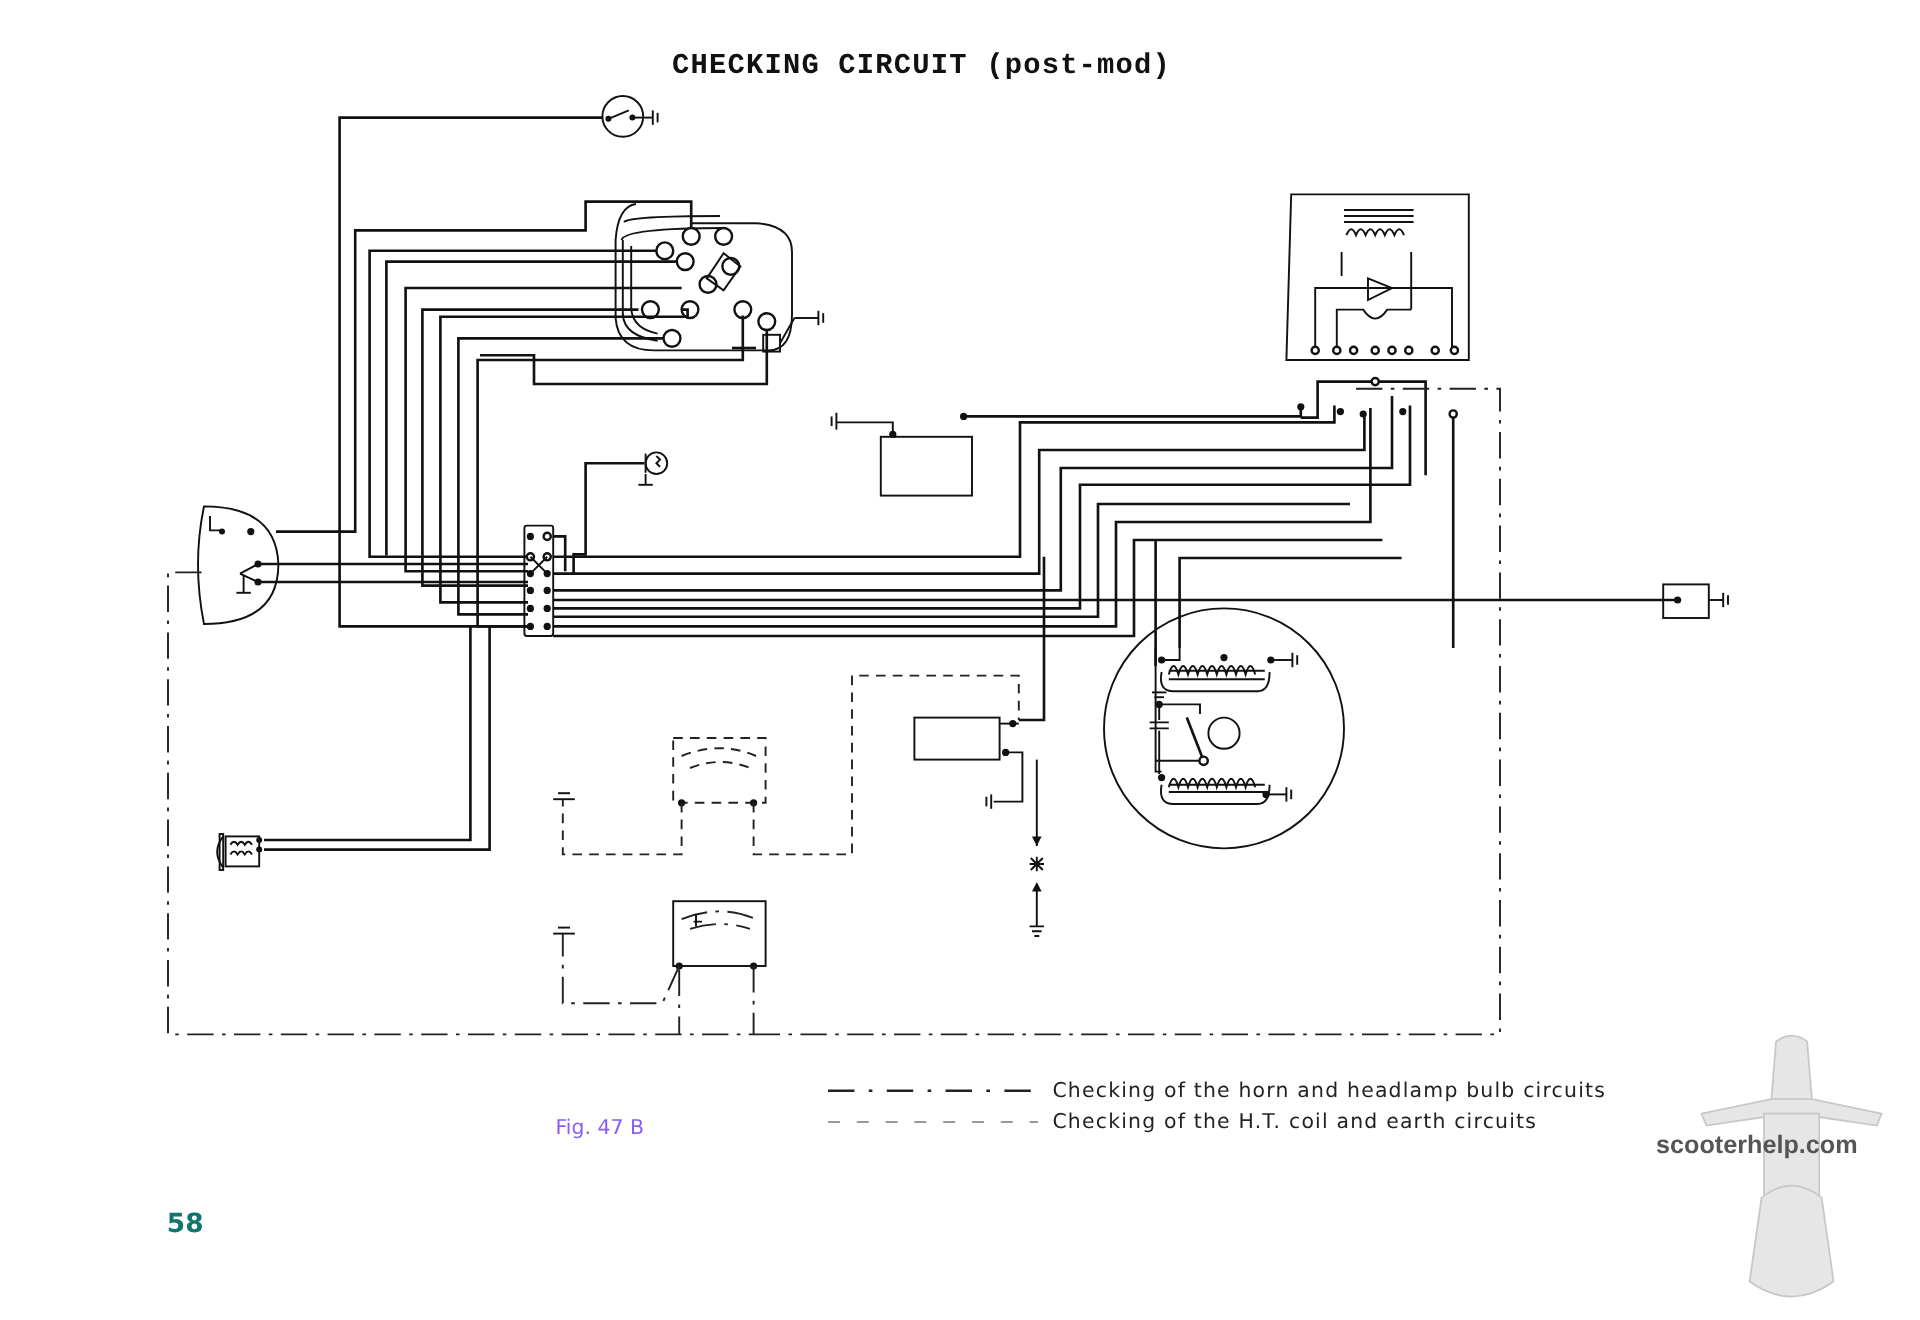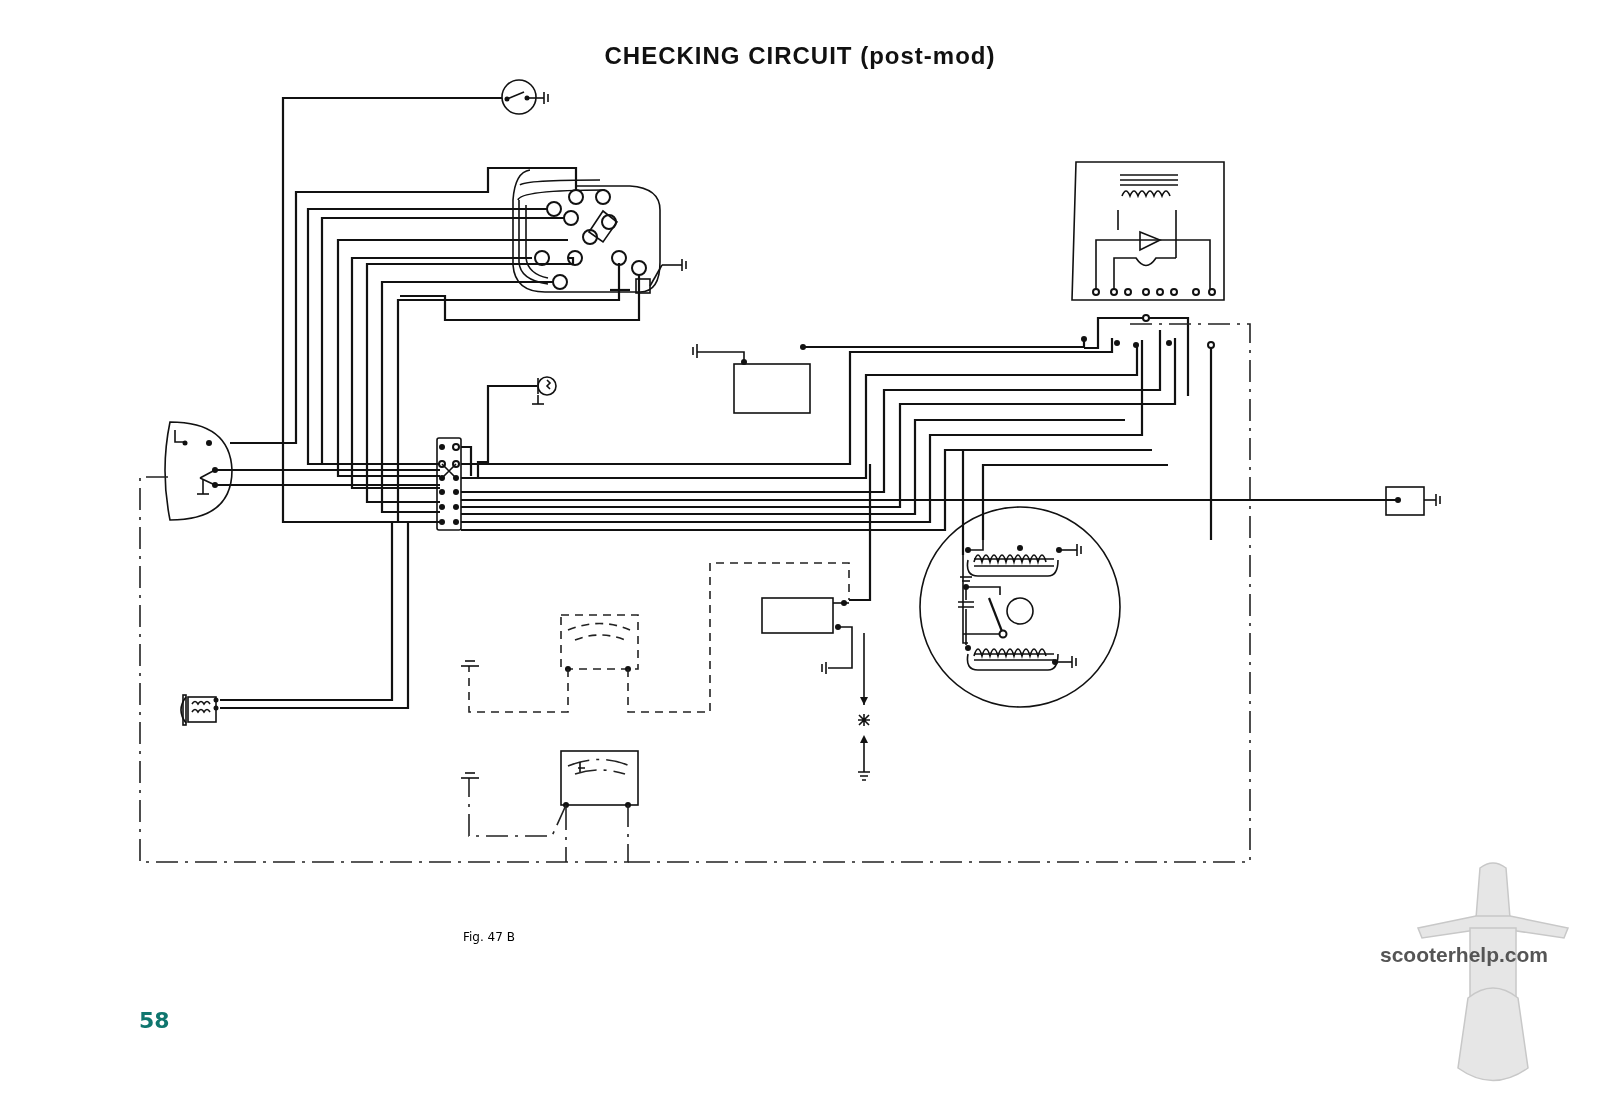--- a/index.html
+++ b/index.html
@@ -1,19 +1,19 @@
 <!DOCTYPE html>
 <html><head>
 <meta charset="utf-8">
 <style>
   html, body { margin:0; padding:0; background:#ffffff; }
   body { width:1600px; height:1100px; position:relative; overflow:hidden; font-family:"DejaVu Sans", sans-serif; color:#111; }
   #diagram { position:absolute; left:0; top:0; width:1600px; height:1100px; }
-  .title { position:absolute; left:560px; top:42px; width:480px; text-align:center; font-family:Liberation Sans, sans-serif; font-weight:bold; font-size:24px; letter-spacing:1px; color:#111; }
-  .fig { position:absolute; left:463px; top:930px; font-size:12px; font-family:"DejaVu Sans", sans-serif; color:#000000; }
+  .title { position:absolute; left:560px; top:42px; width:480px; text-align:left; font-family:Liberation Mono, monospace; font-weight:bold; font-size:24px; letter-spacing:1px; color:#111; }
+  .fig { position:absolute; left:463px; top:930px; font-size:17px; font-family:"DejaVu Sans", sans-serif; color:#8b5cf6; }
   .legend { position:absolute; left:690px; top:896px; font-family:"DejaVu Sans", sans-serif; font-size:17px; color:#222; }
   .legend-row { display:flex; align-items:center; height:26px; }
   .legend-row svg { width:175px; height:14px; margin-right:12px; }
   .legend-text { letter-spacing:1px; }
   .page-num { position:absolute; left:139px; top:1008px; font-family:"DejaVu Sans", sans-serif; font-weight:bold; font-size:22px; color:#0f766e; }
   .watermark { position:absolute; left:1398px; top:858px; width:190px; height:240px; }
   .watermark-text { position:absolute; left:1380px; top:943px; width:200px; text-align:left; font-family:"Liberation Sans", sans-serif; font-weight:bold; font-size:21px; color:#555; }
   .w { fill:none; stroke:#111; stroke-width:2.2; }
   .wt { fill:none; stroke:#111; stroke-width:1.6; }
   .dd { fill:none; stroke:#222; stroke-width:1.6; stroke-dasharray:22 7 3 7; }
@@ -276,20 +276,32 @@
     <line x1="461" y1="778" x2="479" y2="778" class="wt"></line>
       <line x1="465" y1="773" x2="475" y2="773" class="wt"></line>
     <path d="M566,808 V862" class="dd"></path>
     <path d="M628,862 H1250" class="dd"></path>
   </g>
 </svg>
 
 <div class="fig">Fig. 47 B</div>
 
 <div class="legend">
+  <div class="legend-row">
+    <svg>
+        <line x1="0" y1="7" x2="175" y2="7" stroke="#222" stroke-width="2" stroke-dasharray="22 12 3 12"></line>
+      </svg>
+    <span class="legend-text">Checking of the horn and headlamp bulb circuits</span>
+  </div>
+  <div class="legend-row">
+    <svg>
+        <line x1="0" y1="7" x2="175" y2="7" stroke="#999" stroke-width="1.6" stroke-dasharray="10 14"></line>
+      </svg>
+    <span class="legend-text">Checking of the H.T. coil and earth circuits</span>
+  </div>
 </div>
 
 <div class="page-num">58</div>
 
 <svg class="watermark" viewBox="0 0 190 240">
   <g fill="#e6e6e6" stroke="#c8c8c8" stroke-width="1.5">
     <path d="M82,10 Q95,0 108,10 L112,60 L78,60 Z"></path>
     <path d="M20,70 L78,58 L112,58 L170,70 L166,80 L112,72 L78,72 L24,80 Z"></path>
     <rect x="72" y="70" width="46" height="70"></rect>
     <path d="M70,140 Q95,120 120,140 L130,210 Q95,235 60,210 Z"></path>

